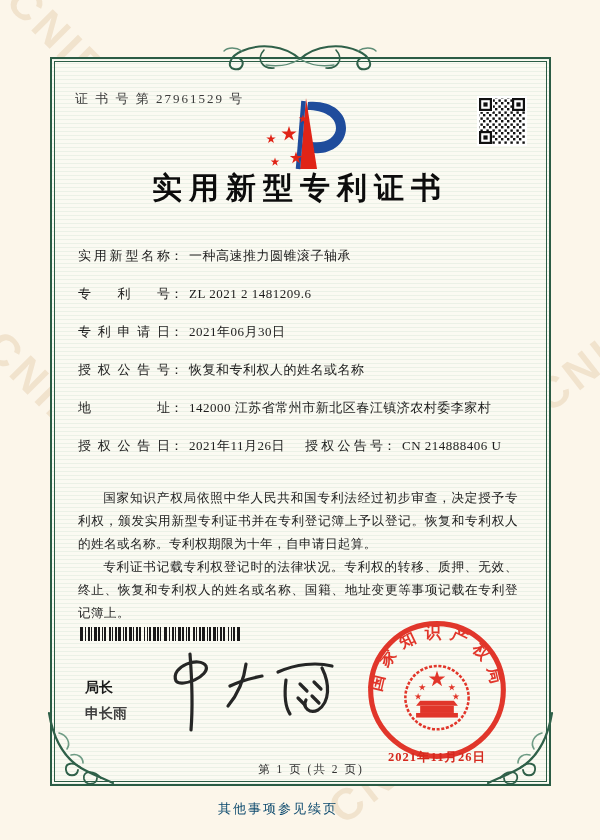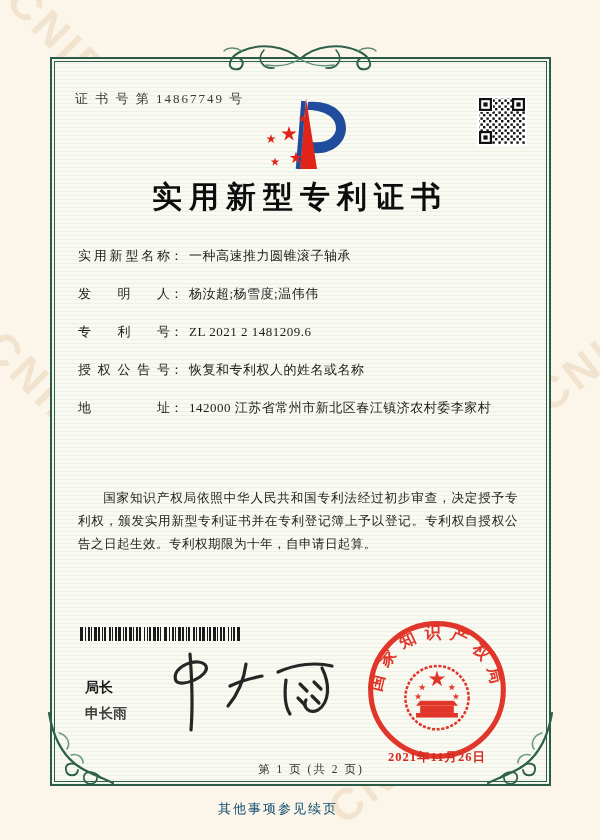--- a/index.html
+++ b/index.html
@@ -23,21 +23,21 @@
       #fbfaf2;
   }
   .frame::after {
     content:""; position:absolute; inset:2px; border:1px solid #2b5c45; pointer-events:none;
   }
   .cert-no { position:absolute; left:75px; top:90px; font-size:13px; letter-spacing:2px; color:#3a3a3a; }
   .logo { position:absolute; left:256px; top:92px; }
   .qr { position:absolute; left:477px; top:96px; }
   .title {
     position:absolute; left:0; top:168px; width:600px; text-align:center;
-    font-size:30px; font-weight:700; letter-spacing:7px; color:#0c0c0c;margin-top:9px;
+    font-size:30px; font-weight:700; letter-spacing:7px; color:#0c0c0c;
   }
   .fields { position:absolute; left:78px; top:247px; width:440px; font-size:13px; color:#1c1c1c; }
   .frow { position:relative; height:38px; white-space:nowrap; }
   .flabel { display:inline-block; width:92px; text-align:justify; text-align-last:justify; vertical-align:top; }
   .colon { display:inline-block; margin-right:6px; }
   .fvalue { letter-spacing:0.5px; }
   .g2 { position:absolute; left:227px; top:0; }
   .g2 .flabel { width:78px; }
   .legal { position:absolute; left:78px; top:487px; width:440px; font-size:12.6px; line-height:1.82; color:#232323; text-align:justify; }
   .legal p { text-indent:2em; letter-spacing:0.4px; }
@@ -92,21 +92,21 @@
   <svg class="orn orn-bl" width="70" height="80" viewBox="0 0 70 80">
     <g fill="none" stroke="#2f6049" stroke-width="2.2" stroke-linecap="round">
       <path d="M66,6 C62,30 52,50 34,61 C22,68 10,72 2,76"></path>
       <path d="M34,61 C42,54 50,56 49,63 C48,70 38,70 37,63" stroke-width="1.8"></path>
       <path d="M14,71 C22,62 33,64 31,72 C29,79 18,78 18,71" stroke-width="1.8"></path>
       <path d="M56,26 C48,28 44,36 48,42" stroke-width="1.6" stroke="#6f9c85"></path>
       <path d="M44,48 C38,46 32,50 32,56" stroke-width="1.6" stroke="#6f9c85"></path>
     </g>
   </svg>
 
-  <div class="cert-no">证 书 号 第 14867749 号</div>
+  <div class="cert-no">证 书 号 第 27961529 号</div>
 
   <svg class="logo" width="95" height="84" viewBox="0 0 95 84">
     <defs>
       <polygon id="st" points="0,-10 2.245,-3.09 9.51,-3.09 3.63,1.18 5.88,8.09 0,3.82 -5.88,8.09 -3.63,1.18 -9.51,-3.09 -2.245,-3.09"></polygon>
     </defs>
     <path d="M52,10 C75,8 90,20 90,36 C90,52 74,63 58,61 L56,50 C70,52 80,45 80,36 C80,25 68,18 51,18 Z" fill="#1f4c9c"></path>
     <path d="M50,6 L61,77 L44,77 Z" fill="#e02417"></path>
     <path d="M47.5,9 L42,77" stroke="#1f4c9c" stroke-width="4.5" fill="none"></path>
     <use href="#st" fill="#e02417" transform="translate(47,27) scale(0.45)"></use>
     <use href="#st" fill="#e02417" transform="translate(33,42) scale(0.8)"></use>
@@ -143,35 +143,44 @@
     </g>
   </svg>
 
   <h1 class="title">实用新型专利证书</h1>
 
   <div class="fields">
     <div class="frow">
       <span class="flabel">实用新型名称</span><span class="colon">：</span><span class="fvalue">一种高速推力圆锥滚子轴承</span>
     </div>
     <div class="frow">
-      <span class="flabel">发明人</span><span class="colon">：</span><span class="fvalue">杨汝超;杨雪度;温伟伟</span>
-    </div>
-    <div class="frow">
       <span class="flabel">专利号</span><span class="colon">：</span><span class="fvalue">ZL 2021 2 1481209.6</span>
     </div>
     <div class="frow">
+      <span class="flabel">专利申请日</span><span class="colon">：</span><span class="fvalue">2021年06月30日</span>
+    </div>
+    <div class="frow">
       <span class="flabel">授权公告号</span><span class="colon">：</span><span class="fvalue">恢复和专利权人的姓名或名称</span>
     </div>
     <div class="frow">
       <span class="flabel">地址</span><span class="colon">：</span><span class="fvalue">142000 江苏省常州市新北区春江镇济农村委李家村</span>
     </div>
+    <div class="frow">
+      <span>
+        <span class="flabel">授权公告日</span><span class="colon">：</span><span class="fvalue">2021年11月26日</span>
+      </span>
+      <span class="g2">
+        <span class="flabel">授权公告号</span><span class="colon">：</span><span class="fvalue">CN 214888406 U</span>
+      </span>
+    </div>
   </div>
 
   <div class="legal">
-    <p>国家知识产权局依照中华人民共和国专利法经过初步审查，决定授予专利权，颁发实用新型专利证书并在专利登记簿上予以登记。专利权自授权公告之日起生效。专利权期限为十年，自申请日起算。</p>
+    <p>国家知识产权局依照中华人民共和国专利法经过初步审查，决定授予专利权，颁发实用新型专利证书并在专利登记簿上予以登记。恢复和专利权人的姓名或名称。专利权期限为十年，自申请日起算。</p>
+    <p>专利证书记载专利权登记时的法律状况。专利权的转移、质押、无效、终止、恢复和专利权人的姓名或名称、国籍、地址变更等事项记载在专利登记簿上。</p>
   </div>
 
   <svg class="barcode" width="160" height="14" viewBox="0 0 160 14">
     <path d="M0,7 H160" stroke="#1a1a1a" stroke-width="14" stroke-dasharray="3 2 1 2 2 1 1 2 3 1 2 2 1 1 2 3 2 1 1 2 2 1 3 2 1 1 2 2 3 1 1 2 2 1 2 3 1 2 1 1 2 2 3 1 2 1 1 3"></path>
   </svg>
 
   <div class="director-title">局长</div>
   <div class="director-name">申长雨</div>
 
   <svg class="signature" width="210" height="85" viewBox="0 0 210 85">

